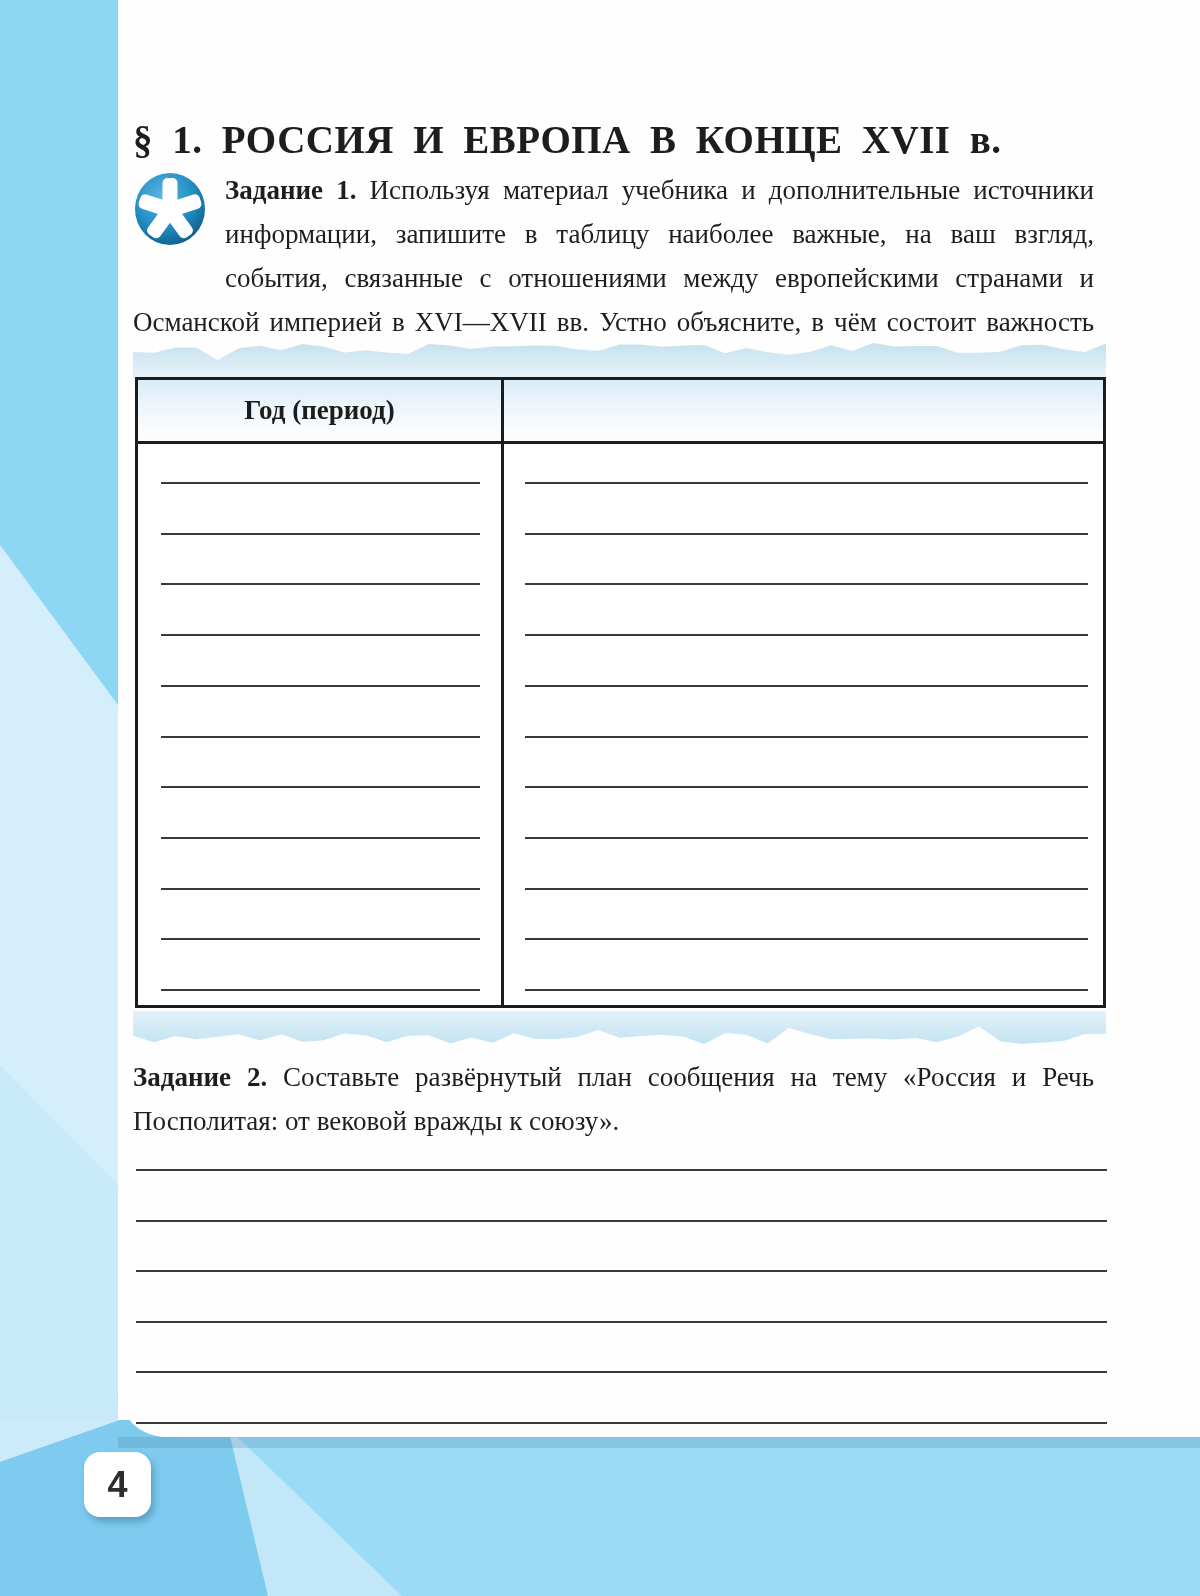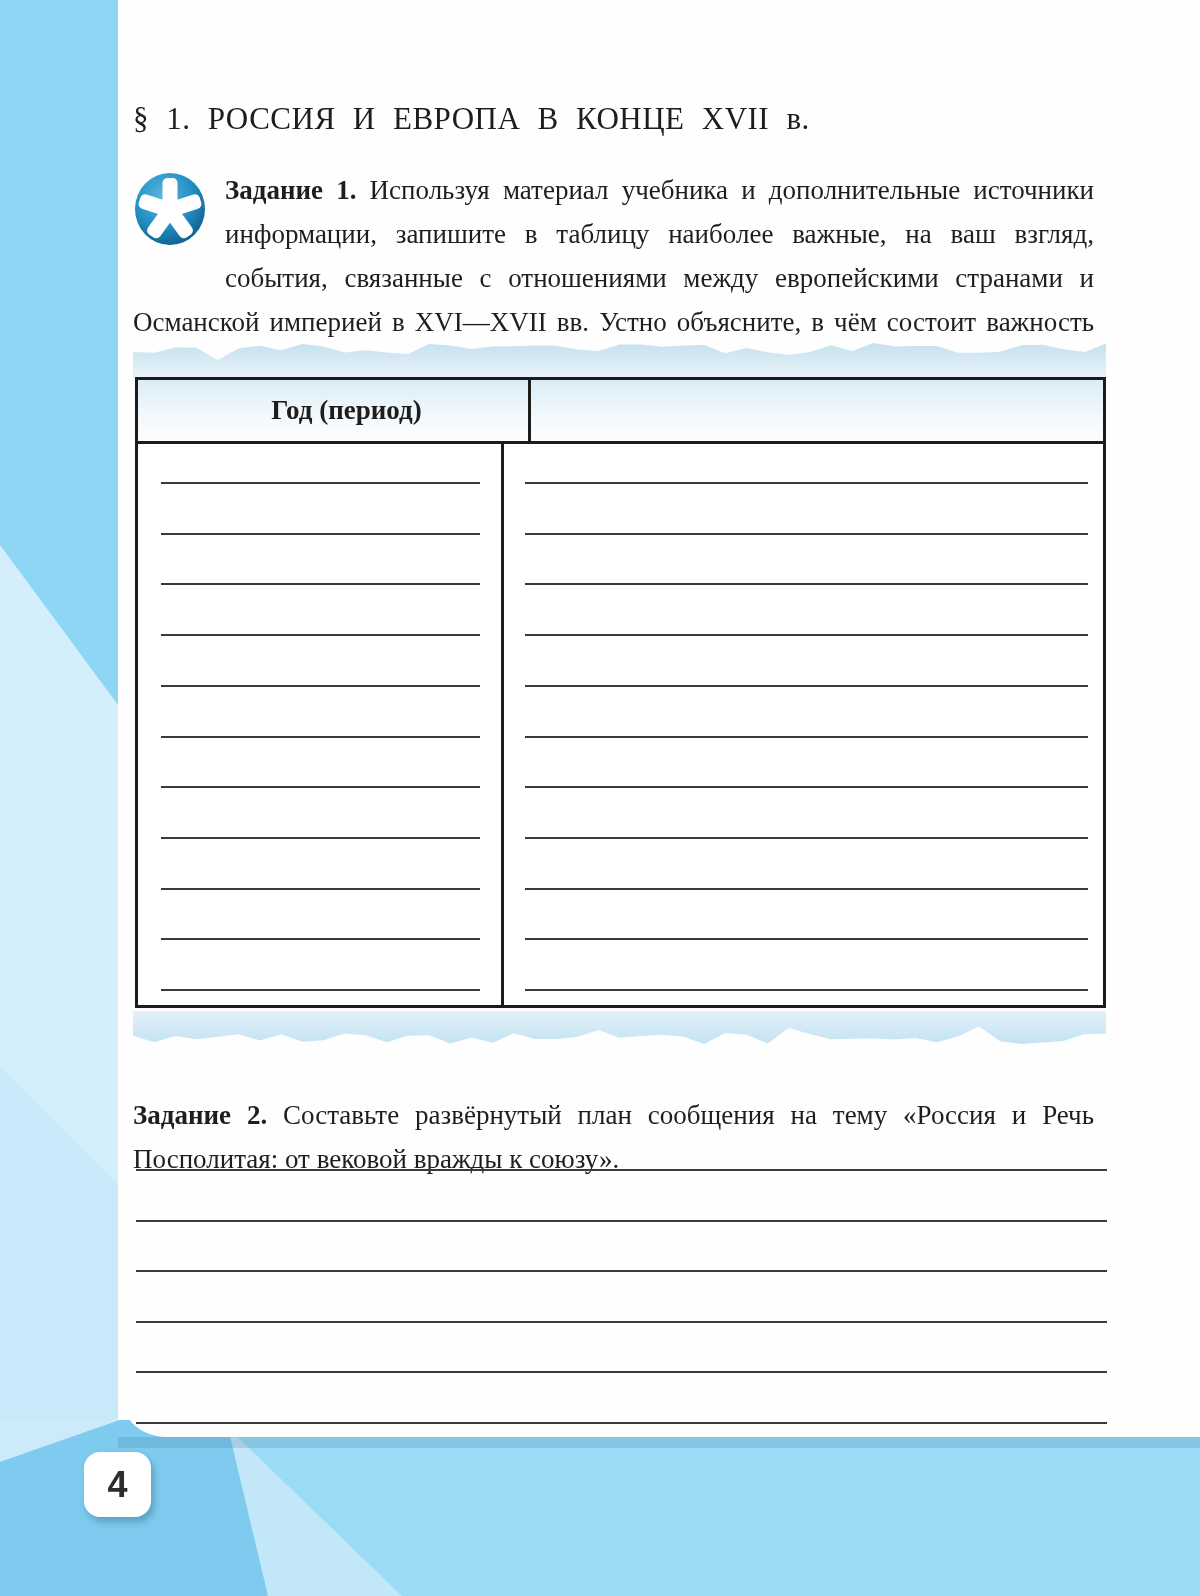--- a/index.html
+++ b/index.html
@@ -10,47 +10,47 @@
   
   .left-strip{position:absolute;left:0;top:0;width:118px;height:1480px;}
   .bottom-band{position:absolute;left:0;top:1420px;width:1200px;height:176px;}
   
   .page{
     position:absolute;left:118px;top:0;width:1082px;height:1437px;
     background:#fefefe;border-bottom-left-radius:48px;
   }
   
   .section-title{
-    position:absolute;left:133px;top:101px;width:961px;margin:0;
-    font-size:31px;font-weight:normal;color:#1d1d1b;
+    position:absolute;left:133px;top:117px;width:961px;margin:0;
+    font-size:39px;font-weight:bold;color:#1d1d1b;
     letter-spacing:.5px;word-spacing:9px;white-space:nowrap;
   }
   
   .para{
     position:absolute;left:133px;width:961px;
     font-size:27px;line-height:44px;color:#1e1e1e;text-align:justify;
   }
   .para b{font-weight:bold;}
   .task1{top:168px;}
-  .task2{top:1093px;}
+  .task2{top:1055px;}
   .icon-float{float:left;width:92px;height:102px;}
   .task-icon{display:block;margin-top:3px;}
   
   .torn{position:absolute;left:133px;width:973px;}
   .torn-top{top:340px;height:38px;}
   .torn-bottom{top:1011px;height:36px;}
   
   .ev-table{
     position:absolute;left:135px;top:377px;width:971px;height:631px;
     border:3px solid #1c1c1c;box-sizing:border-box;background:#fff;
   }
   .thead{display:flex;height:61px;border-bottom:3px solid #1c1c1c;
     background:linear-gradient(#d9ecf7 0%,#eef6fb 45%,#fefefe 100%);}
   .th{display:flex;align-items:center;justify-content:center;
-    font-size:27px;font-weight:bold;color:#1d1d1b;box-sizing:border-box;margin-left:27px;}
+    font-size:27px;font-weight:bold;color:#1d1d1b;box-sizing:border-box;}
   .th-left{width:366px;border-right:3px solid #1c1c1c;}
   .th-right{flex:1;}
   .tbody{display:flex;height:561px;}
   .col{position:relative;box-sizing:border-box;}
   .col-left{width:366px;border-right:3px solid #1c1c1c;}
   .col-right{flex:1;}
   .wline{position:absolute;height:0;border-top:2px solid #3a3a3a;}
   .col-left .wline{left:23px;width:319px;}
   .col-right .wline{left:21px;width:563px;}
   

